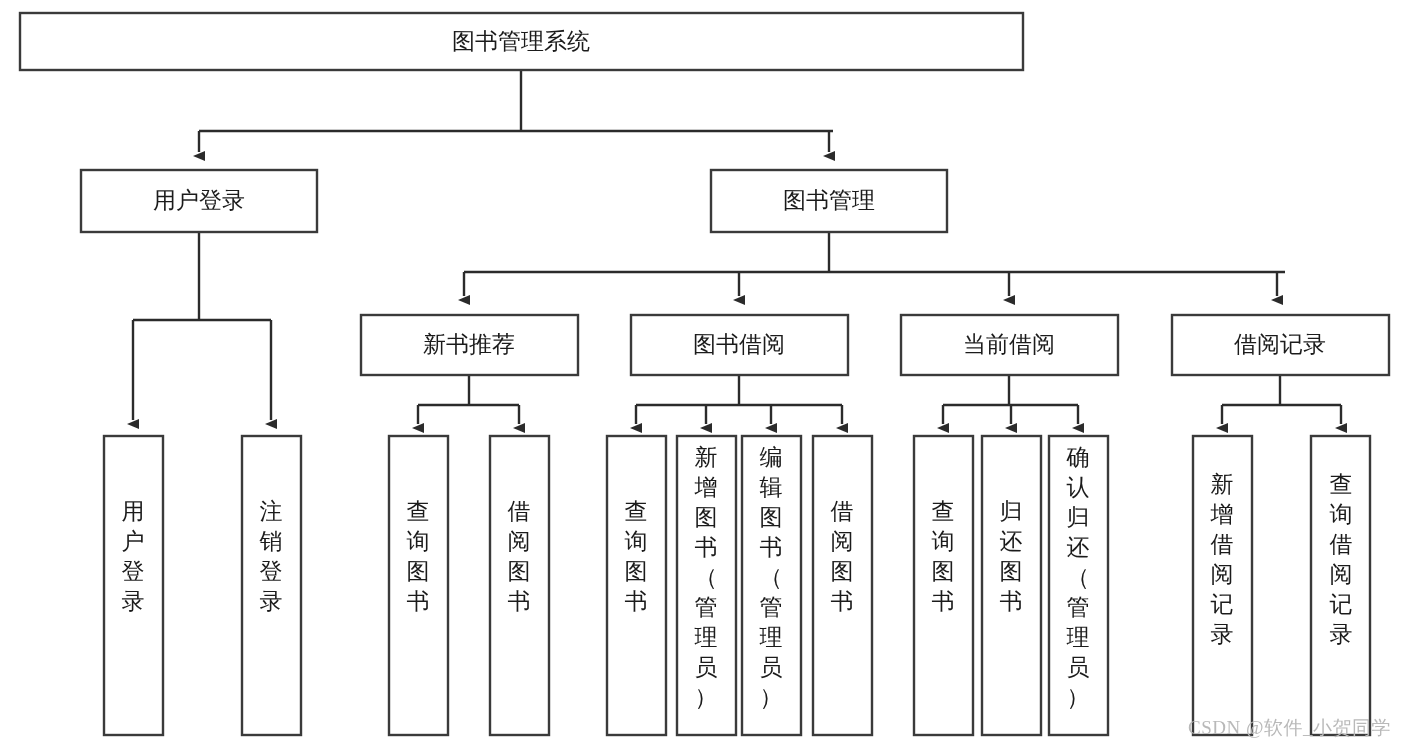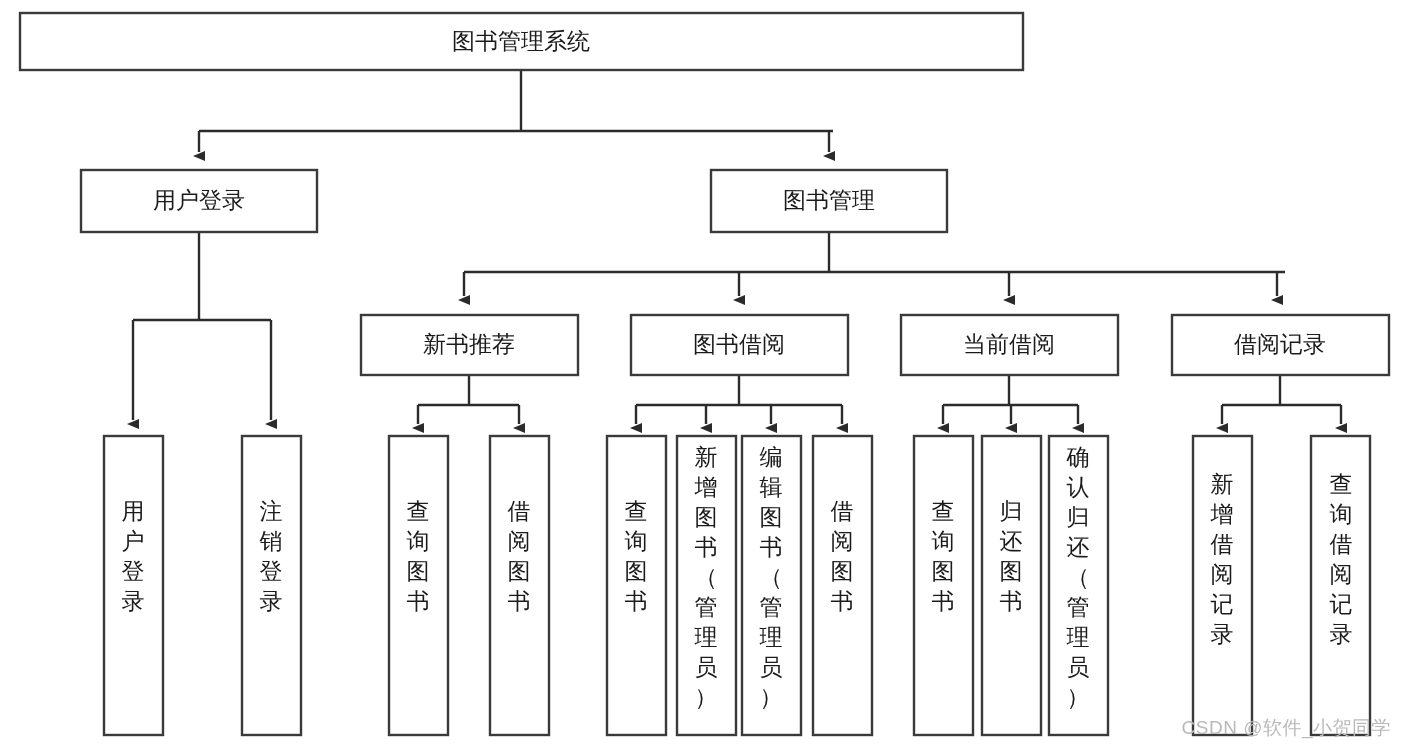--- a/index.html
+++ b/index.html
@@ -44,21 +44,21 @@
     stroke-width: 2.4;
     fill: none;
   }
   .arrow-head {
     fill: #2b2b2b;
   }
   .watermark {
     position: absolute;
     right: 14px;
     bottom: 6px;
-    font-family: Liberation Sans, sans-serif;
+    font-family: Liberation Serif, serif;
     font-size: 19px;
     color: #b9b9b9;
     white-space: nowrap;
     letter-spacing: 0.5px;
   }
 </style>
 </head>
 <body>
 
 <div id="chart-root">

